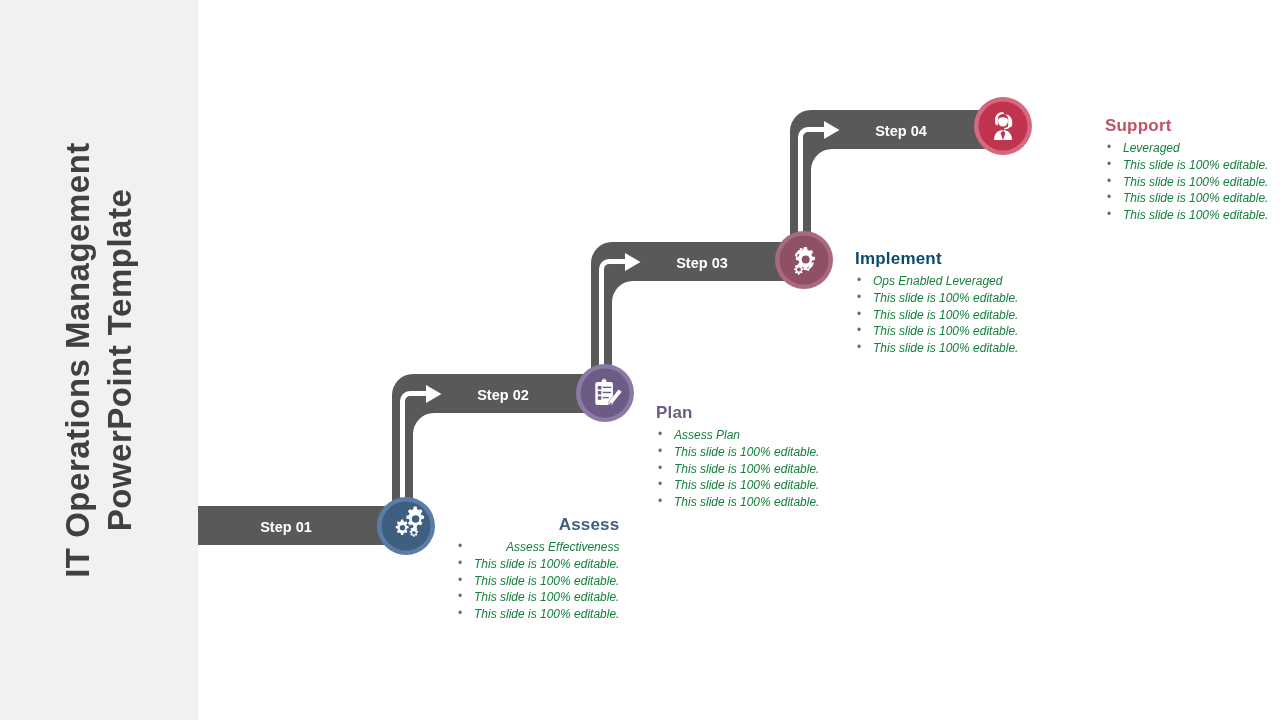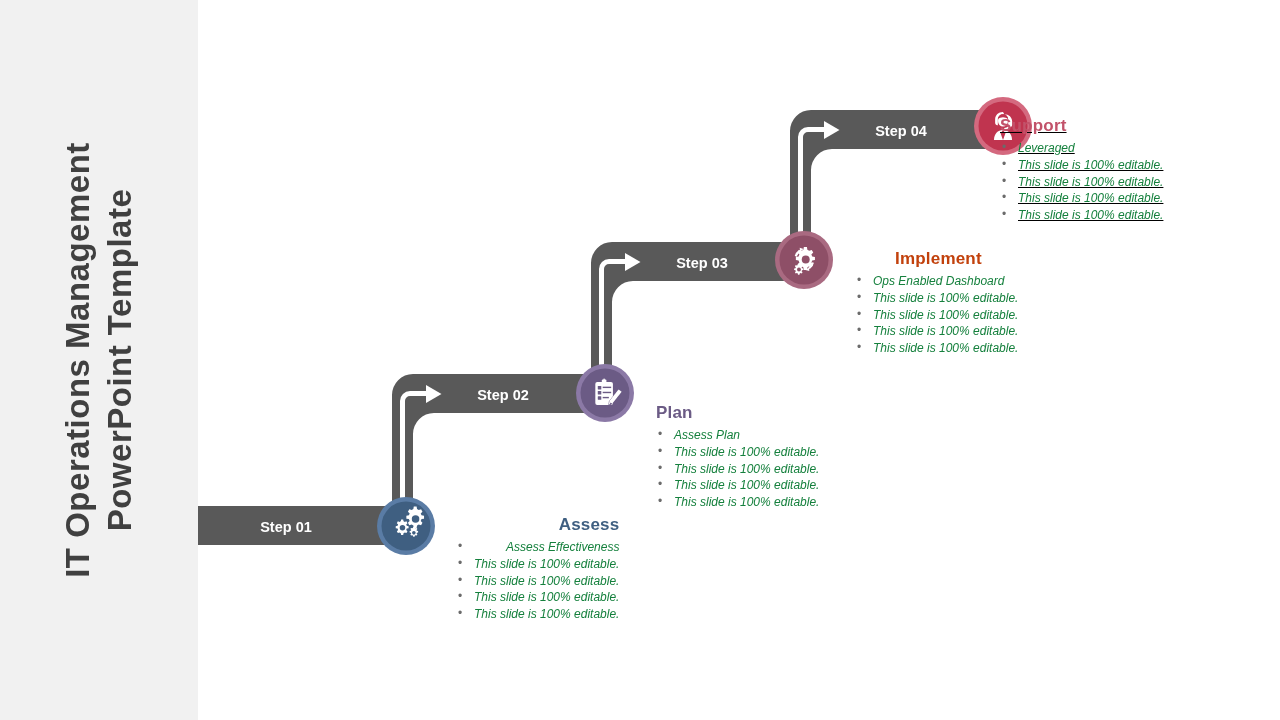--- a/index.html
+++ b/index.html
@@ -61,22 +61,22 @@
     font-style:normal;
     font-size:12px;
     color:#6b6b6b;
   }
 
   .b-assess{left:456px;top:515px;text-align:right;}
   .b-assess h3{color:#3f5f81;}
   .b-plan{left:656px;top:403px;}
   .b-plan h3{color:#6b5b85;}
   .b-implement{left:855px;top:249px;}
-  .b-implement h3{color:#c2410c;margin-left:40px;}
-  .b-support{left:1000px;top:116px;text-decoration:underline;}
+  .b-implement h3{color:#0c4a6e;}
+  .b-support{left:1105px;top:116px;}
   .b-support h3{color:#c2526a;}
 </style>
 </head>
 <body>
 
 <div id="stage">
 
   <div class="title-panel">
     <div class="title-rot">IT Operations Management
 PowerPoint Template</div>
@@ -226,21 +226,21 @@
       <li>This slide is 100% editable.</li>
       <li>This slide is 100% editable.</li>
       <li>This slide is 100% editable.</li>
       <li>This slide is 100% editable.</li>
     </ul>
   </div>
 
   <div class="block b-implement">
     <h3>Implement</h3>
     <ul>
-      <li>Ops Enabled Dashboard</li>
+      <li>Ops Enabled Leveraged</li>
       <li>This slide is 100% editable.</li>
       <li>This slide is 100% editable.</li>
       <li>This slide is 100% editable.</li>
       <li>This slide is 100% editable.</li>
     </ul>
   </div>
 
   <div class="block b-support">
     <h3>Support</h3>
     <ul>

